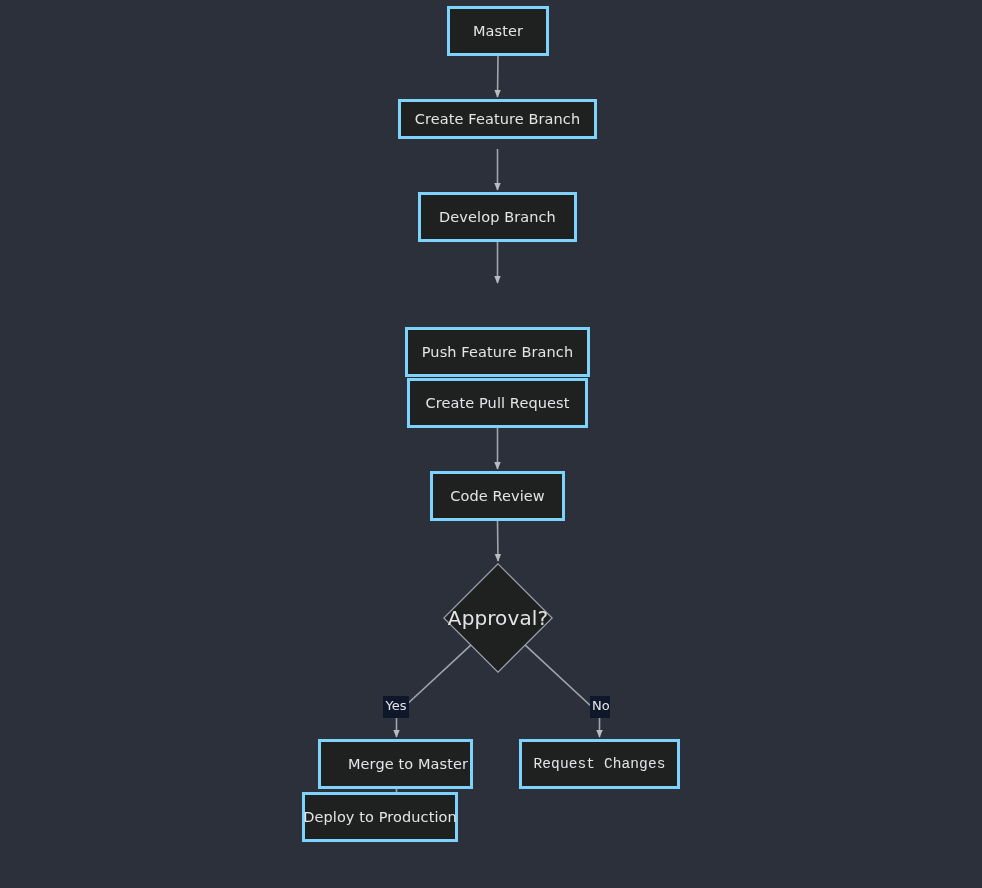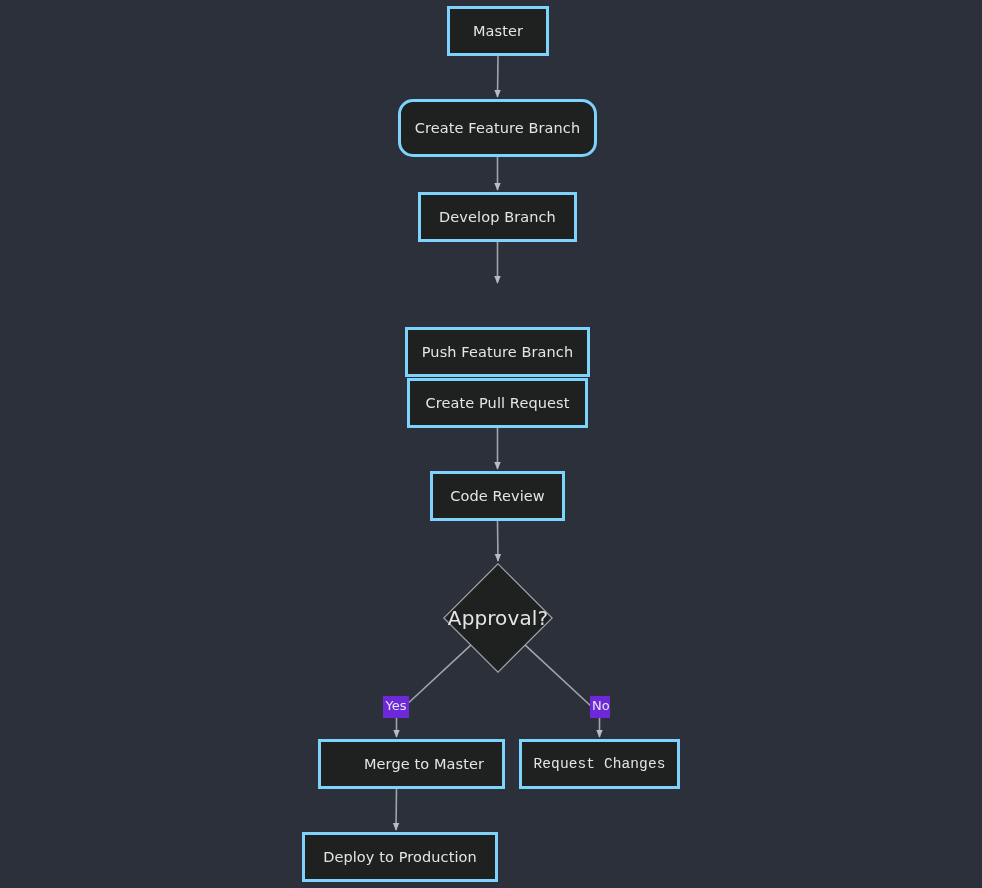--- a/index.html
+++ b/index.html
@@ -48,21 +48,21 @@
     height: 100%;
   }
   .diamond-label {
     position: relative;
     z-index: 2;
     color: #e3e4e6;
     font-size: 20px;
   }
   .edge-label {
     position: absolute;
-    background: #6d28d9;
+    background: #0f172a;
     color: #e6e7e9;
     font-size: 13px;
     padding: 1px 2px;
     line-height: 1.45;
     box-sizing: border-box;
     text-align: center;
     white-space: nowrap;
   }
 </style>
 </head>
@@ -86,48 +86,48 @@
         <path d="M471.6,644.4 L396.5,714 L396.5,737" marker-end="url(#arrowhead)"></path>
         <path d="M524.4,644.4 L599.5,714 L599.5,737" marker-end="url(#arrowhead)"></path>
         <path d="M396.5,789 L396,830" marker-end="url(#arrowhead)"></path>
       </g>
   </svg>
 
   <div id="nodes-layer">
       <div class="node" style="left: 447px; top: 6px; width: 102px; height: 50px;">
         <span>Master</span>
       </div>
-      <div class="node" style="left: 398px; top: 99px; width: 199px; height: 58px; border-radius: 15px;">
+      <div class="node" style="left: 398px; top: 99px; width: 199px; height: 40px;">
         <span>Create Feature Branch</span>
       </div>
       <div class="node" style="left: 418px; top: 192px; width: 159px; height: 50px;">
         <span>Develop Branch</span>
       </div>
       <div class="node" style="left: 405px; top: 285px; width: 185px; height: 50px; margin-top: 42px;">
         <span>Push Feature Branch</span>
       </div>
       <div class="node" style="left: 407px; top: 378px; width: 181px; height: 50px;">
         <span>Create Pull Request</span>
       </div>
       <div class="node" style="left: 430px; top: 471px; width: 135px; height: 50px;">
         <span>Code Review</span>
       </div>
       <div class="node decision" style="left: 443px; top: 563px; width: 110px; height: 110px;">
         <svg class="diamond-shape" viewBox="0 0 110 110">
           <polygon points="55,0.8 109.2,55 55,109.2 0.8,55" fill="#1f2020" stroke="#9fa3ab" stroke-width="1.2"></polygon>
         </svg>
         <span class="diamond-label">Approval?</span>
       </div>
-      <div class="node" style="left: 318px; top: 739px; width: 187px; height: 50px; padding-left: 25px;">
+      <div class="node" style="left: 318px; top: 739px; width: 155px; height: 50px; padding-left: 25px;">
         <span>Merge to Master</span>
       </div>
       <div class="node" style="left: 519px; top: 739px; width: 161px; height: 50px; font-family: Liberation Mono, monospace;">
         <span>Request Changes</span>
       </div>
-      <div class="node" style="left: 302px; top: 832px; width: 196px; height: 50px;">
+      <div class="node" style="left: 302px; top: 792px; width: 156px; height: 50px;">
         <span>Deploy to Production</span>
       </div>
     </div>
   <div id="labels-layer">
       <div class="edge-label" style="left: 383px; top: 696px; width: 26px; height: 22px;">Yes</div>
       <div class="edge-label" style="left: 590px; top: 696px; width: 20px; height: 22px;">No</div>
     </div>
 
 </div>
 

